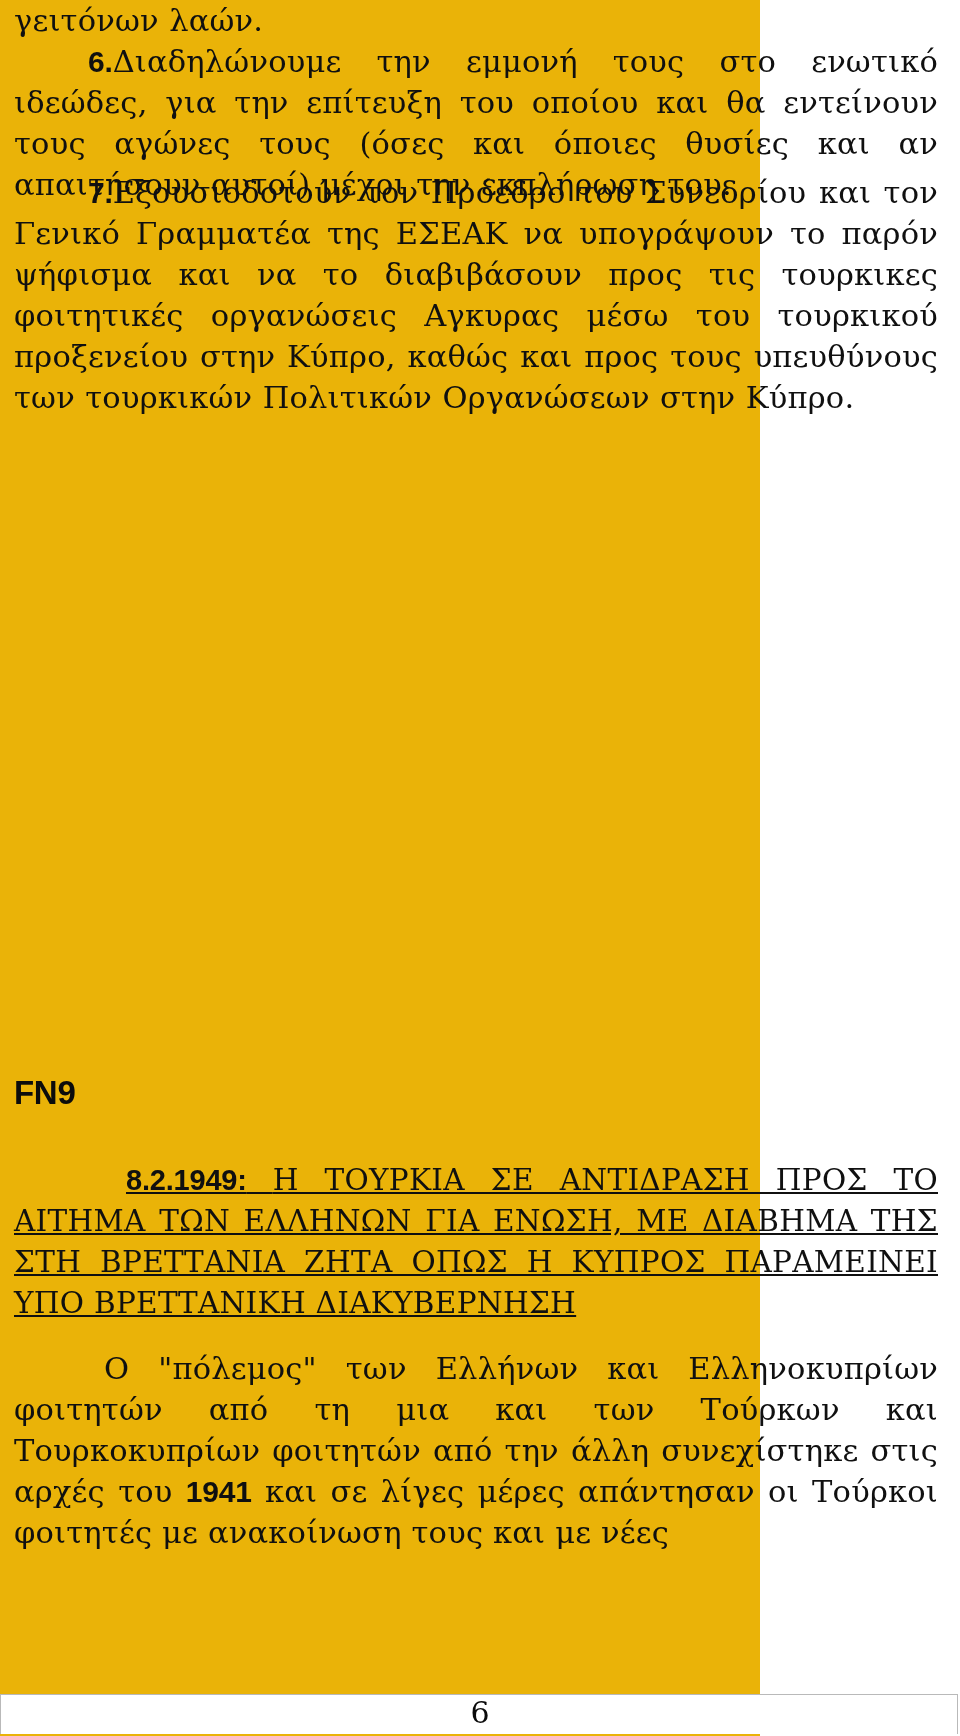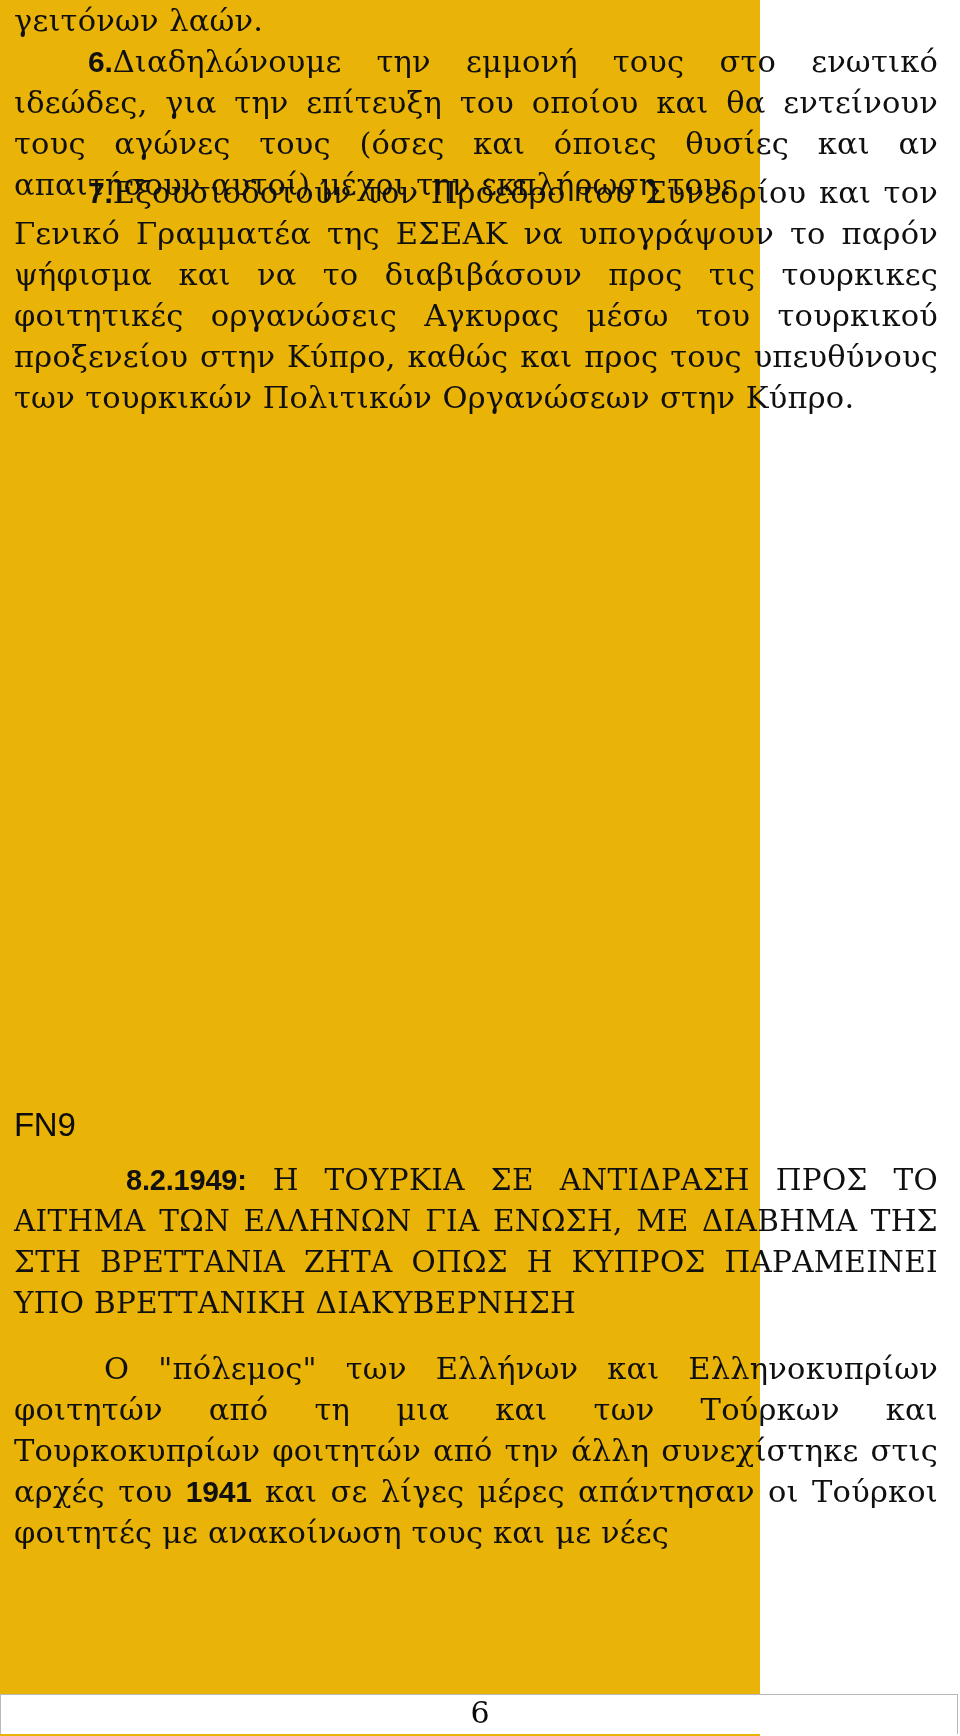--- a/index.html
+++ b/index.html
@@ -47,23 +47,23 @@
     font-family: "Liberation Sans", sans-serif;
     font-weight: bold;
     font-size: 30px;
     letter-spacing: -0.2px;
   }
 
   
   .fn-marker {
     position: absolute;
     left: 14px;
-    top: 1108px;
+    top: 1076px;
     font-family: "Liberation Sans", sans-serif;
-    font-weight: normal;
+    font-weight: bold;
     font-size: 33px;
     letter-spacing: -0.3px;
     color: #0c0c0c;
     line-height: 1;
   }
 
   
   .heading {
     position: absolute;
     left: 14px;
@@ -71,20 +71,21 @@
     width: 924px;
     font-family: "DejaVu Serif", serif;
     font-size: 29.5px;
     line-height: 41px;
     text-align: justify;
     text-justify: inter-word;
     text-indent: 112px;
     letter-spacing: 0.3px;
     margin: 0;
     color: #101010;
+    text-decoration: underline;
   }
   .heading .num {
     font-size: 29px;
   }
 
   
   .closing {
     position: absolute;
     left: 14px;
     top: 1348px;

